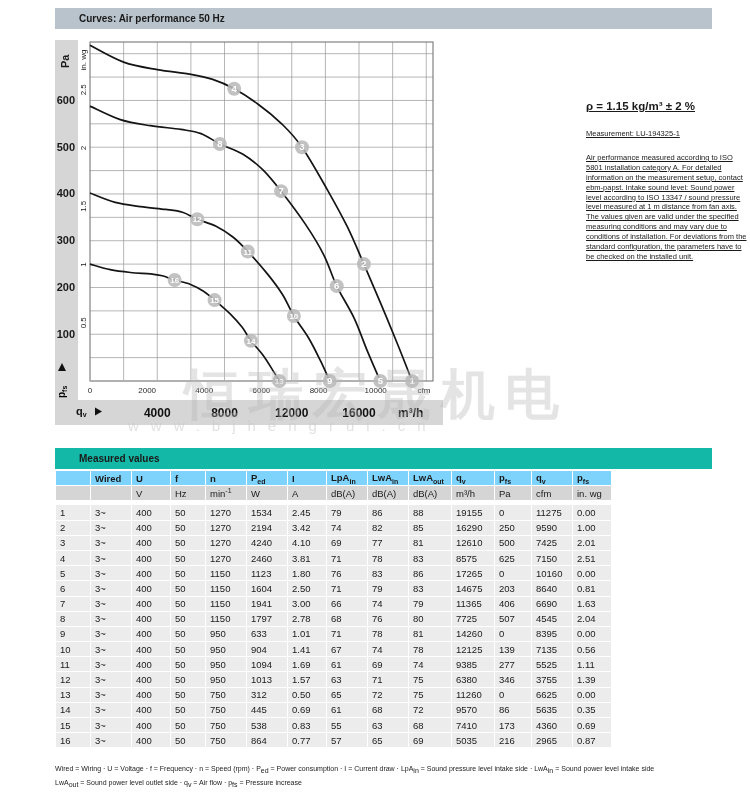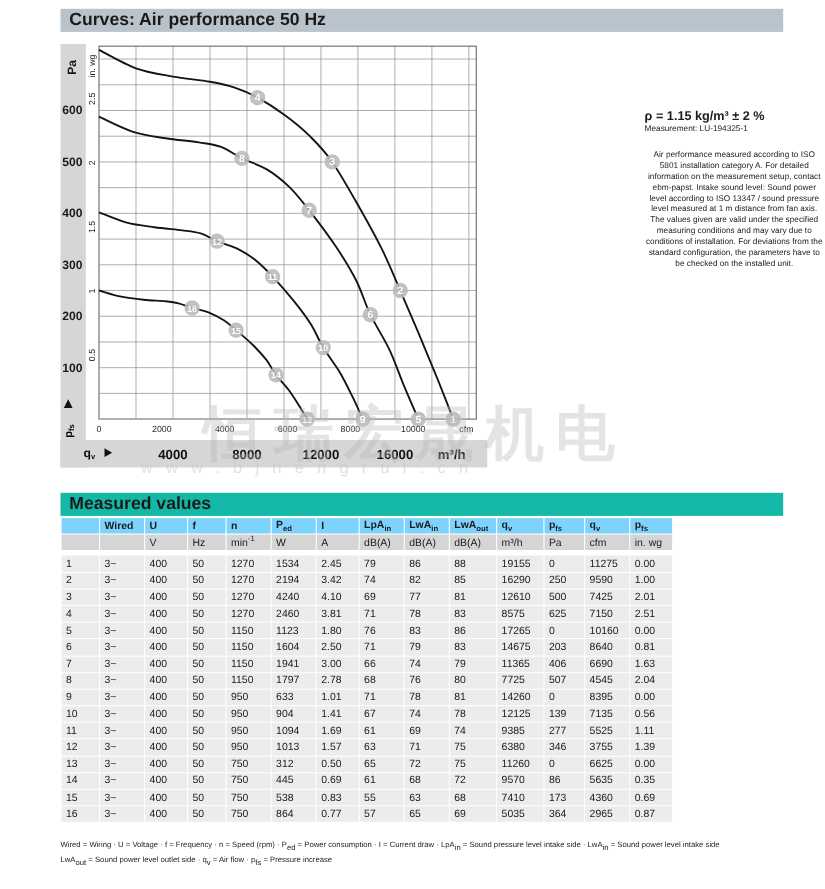--- a/index.html
+++ b/index.html
@@ -4,29 +4,29 @@
 <style>
   html,body{margin:0;padding:0;}
   body{
     width:750px;height:808px;position:relative;overflow:hidden;
     background:#ffffff;color:#1a1a1a;
     font-family:"Liberation Sans","DejaVu Sans",sans-serif;
   }
   .abs{position:absolute;}
   .titlebar{
     left:55px;width:657px;height:21px;
-    font-size:16px;font-weight:bold;line-height:21px;padding-left:8px;
+    font-size:10px;font-weight:bold;line-height:21px;padding-left:24px;
     box-sizing:border-box;
   }
   #curves-bar{top:8px;background:#b9c3cc;}
   #measured-bar{top:448px;background:#14b8a6;}
-  #info-panel{left:586px;top:100px;width:163px;}
+  #info-panel{left:586px;top:100px;width:163px;text-decoration:underline;}
   #density-label{font-size:11.5px;font-weight:bold;}
-  #measurement-label{font-size:7.5px;color:#222;}
-  #measurement-note{font-size:7.5px;margin-top:15px;line-height:1.32;color:#222;text-align:center;}
+  #measurement-label{font-size:7.5px;margin-top:17px;color:#222;}
+  #measurement-note{font-size:7.5px;margin-top:15px;line-height:1.32;color:#222;text-align:left;}
   #watermark-cjk{
     left:185px;top:359px;width:420px;
     font-size:54px;font-weight:bold;letter-spacing:10px;
     color:rgba(185,185,185,0.38);white-space:nowrap;pointer-events:none;
   }
   #watermark-url{
     left:128px;top:417px;width:600px;
     font-size:15px;letter-spacing:12px;
     color:rgba(200,200,200,0.55);white-space:nowrap;pointer-events:none;
   }
@@ -503,21 +503,21 @@
         <td>3~</td>
         <td>400</td>
         <td>50</td>
         <td>750</td>
         <td>864</td>
         <td>0.77</td>
         <td>57</td>
         <td>65</td>
         <td>69</td>
         <td>5035</td>
-        <td>364</td>
+        <td>216</td>
         <td>2965</td>
         <td>0.87</td>
       </tr>
     </tbody>
 </table>
 
 <div class="abs footnote" id="footnote-1">Wired = Wiring · U = Voltage · f = Frequency · n = Speed (rpm) · P<sub>ed</sub> = Power consumption · I = Current draw · LpA<sub>in</sub> = Sound pressure level intake side · LwA<sub>in</sub> = Sound power level intake side</div>
 <div class="abs footnote" id="footnote-2">LwA<sub>out</sub> = Sound power level outlet side · q<sub>v</sub> = Air flow · p<sub>fs</sub> = Pressure increase</div>
 
 </body></html>

